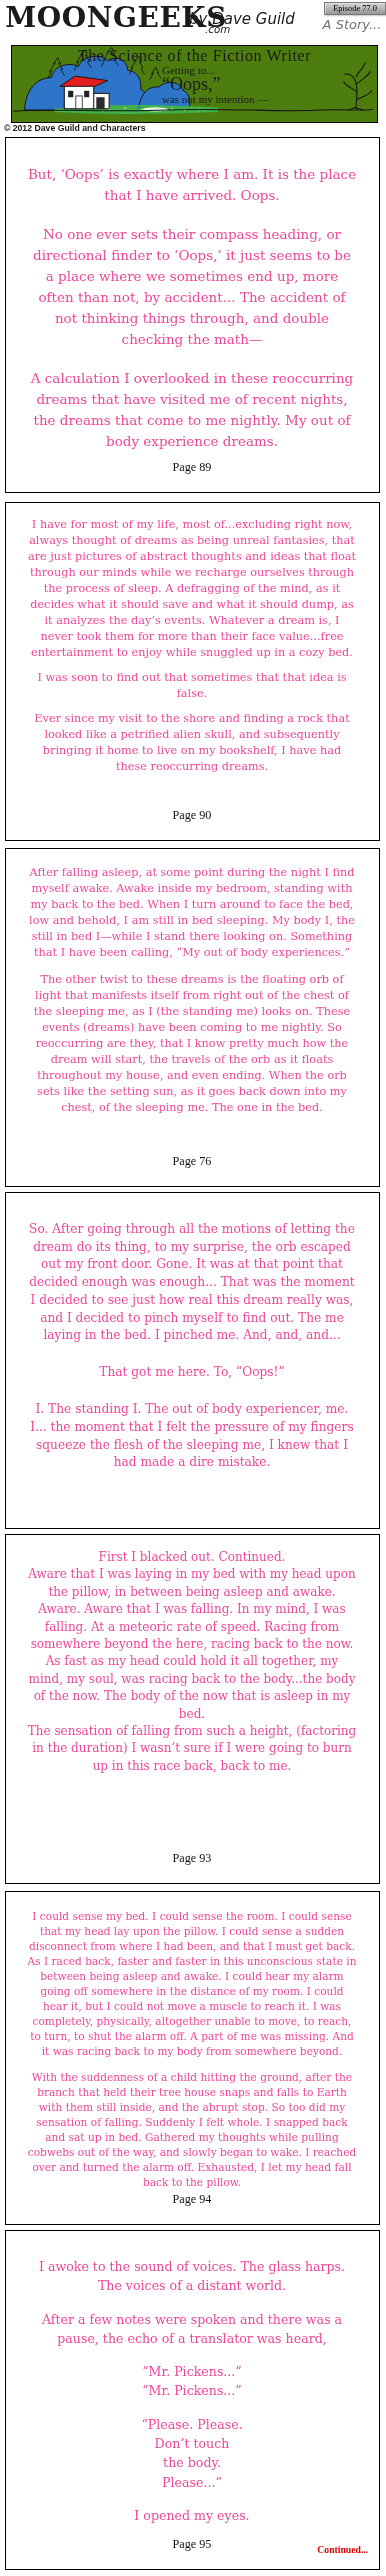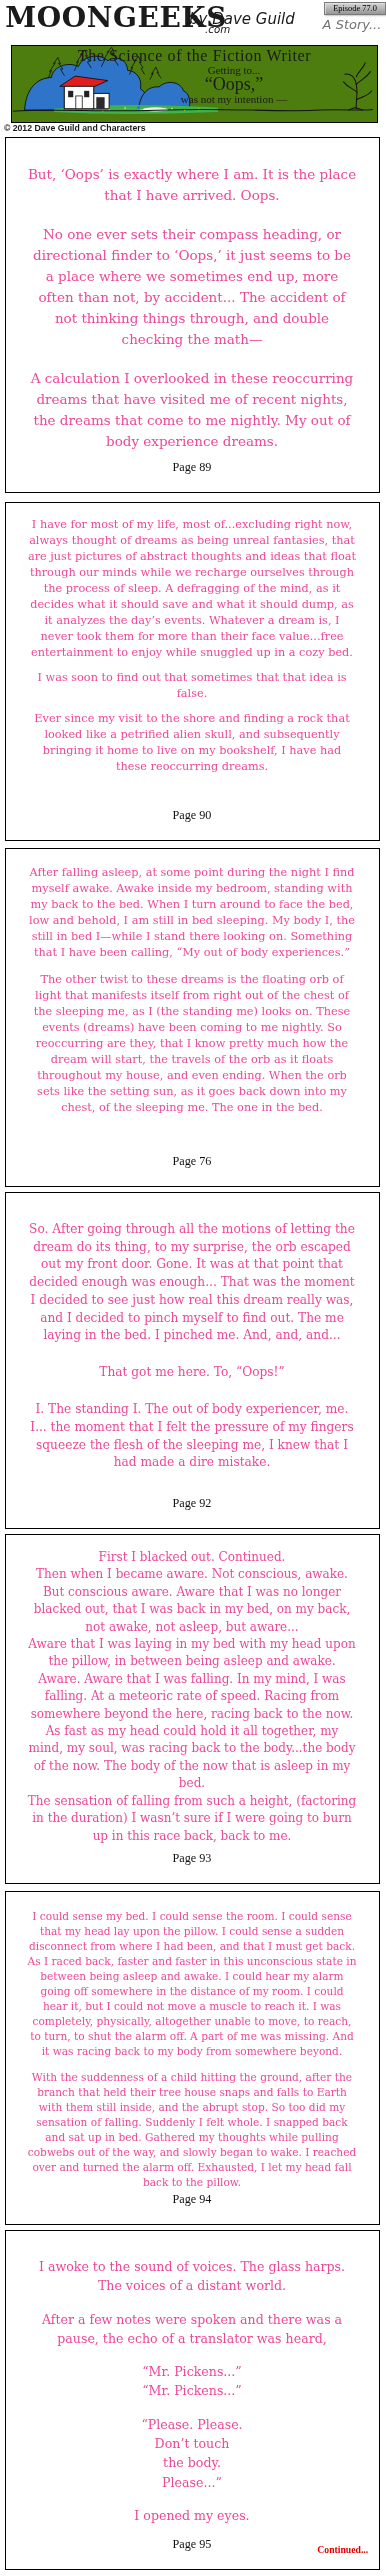--- a/index.html
+++ b/index.html
@@ -17,21 +17,21 @@
         text-align:center;font-family:"Liberation Serif",serif;font-size:8.4px;color:#000;
         background:linear-gradient(180deg,#d6d6d6,#969696);border:0.6px solid #7a7a7a;
         box-shadow:inset 0.6px 0.6px 0 #ededed,0.6px 0.6px 1.3px #c4c4c4;}
   .a-story{position:absolute;left:321px;top:16.7px;width:62px;text-align:center;
         font-family:"DejaVu Sans",sans-serif;font-style:italic;font-size:13px;color:#737373;}
 
   
   .panel{position:absolute;left:11px;top:45px;width:365px;height:76px;border:1.3px solid #000;background:#4d7c0f;}
   .panel-title{position:absolute;top:0.6px;left:0;width:100%;text-align:center;
         font-family:"Liberation Serif",serif;font-size:16px;letter-spacing:0.6px;}
-  .panel-sub{position:absolute;left:150px;top:18.7px;width:144px;text-align:center;
+  .panel-sub{position:absolute;left:150px;top:18.7px;width:144px;
         font-family:"Liberation Serif",serif;}
   .sub1{font-size:11px;line-height:11.6px;}
   .sub2{font-size:18px;line-height:17.4px;}
   .sub3{font-size:11px;line-height:11.6px;}
   .panel-art{position:absolute;left:0;top:0;width:362px;height:73px;}
 
   .copyright{position:absolute;left:3.9px;top:123px;font-family:"Liberation Sans",sans-serif;
         font-weight:bold;font-size:8.7px;}
 
   
@@ -141,27 +141,25 @@
     </div>
     <div class="page-label">Page 76</div>
   </section>
 
   <section class="page-box b4" style="top:1192px;height:337px;">
     <div class="page-text">
       <p>So. After going through all the motions of letting the dream do its thing, to my surprise, the orb escaped out my front door. Gone. It was at that point that decided enough was enough... That was the moment I decided to see just how real this dream really was, and I decided to pinch myself to find out. The me laying in the bed. I pinched me. And, and, and...</p>
       <p>That got me here. To, “Oops!”</p>
       <p>I. The standing I. The out of body experiencer, me. I... the moment that I felt the pressure of my fingers squeeze the flesh of the sleeping me, I knew that I had made a dire mistake.</p>
     </div>
-    <div class="page-label">Page 92</div>
   </section>
 
   <section class="page-box b5" style="top:1534px;height:350px;">
     <div class="page-text">
       <p>First I blacked out. Continued.</p>
-      <p>Then when I became aware. Not conscious, awake. But conscious aware. Aware that I was no longer blacked out, that I was back in my bed, on my back, not awake, not asleep, but aware...</p>
       <p>Aware that I was laying in my bed with my head upon the pillow, in between being asleep and awake. Aware. Aware that I was falling. In my mind, I was falling. At a meteoric rate of speed. Racing from somewhere beyond the here, racing back to the now. As fast as my head could hold it all together, my mind, my soul, was racing back to the body...the body of the now. The body of the now that is asleep in my bed.</p>
       <p>The sensation of falling from such a height, (factoring in the duration) I wasn’t sure if I were going to burn up in this race back, back to me.</p>
     </div>
     <div class="page-label">Page 93</div>
   </section>
 
   <section class="page-box b6" style="top:1891px;height:334px;">
     <div class="page-text">
       <p>I could sense my bed. I could sense the room. I could sense that my head lay upon the pillow. I could sense a sudden disconnect from where I had been, and that I must get back. As I raced back, faster and faster in this unconscious state in between being asleep and awake. I could hear my alarm going off somewhere in the distance of my room. I could hear it, but I could not move a muscle to reach it. I was completely, physically, altogether unable to move, to reach, to turn, to shut the alarm off. A part of me was missing. And it was racing back to my body from somewhere beyond.</p>
       <p>With the suddenness of a child hitting the ground, after the branch that held their tree house snaps and falls to Earth with them still inside, and the abrupt stop. So too did my sensation of falling. Suddenly I felt whole. I snapped back and sat up in bed. Gathered my thoughts while pulling cobwebs out of the way, and slowly began to wake. I reached over and turned the alarm off.  Exhausted, I let my head fall back to the pillow.</p>

